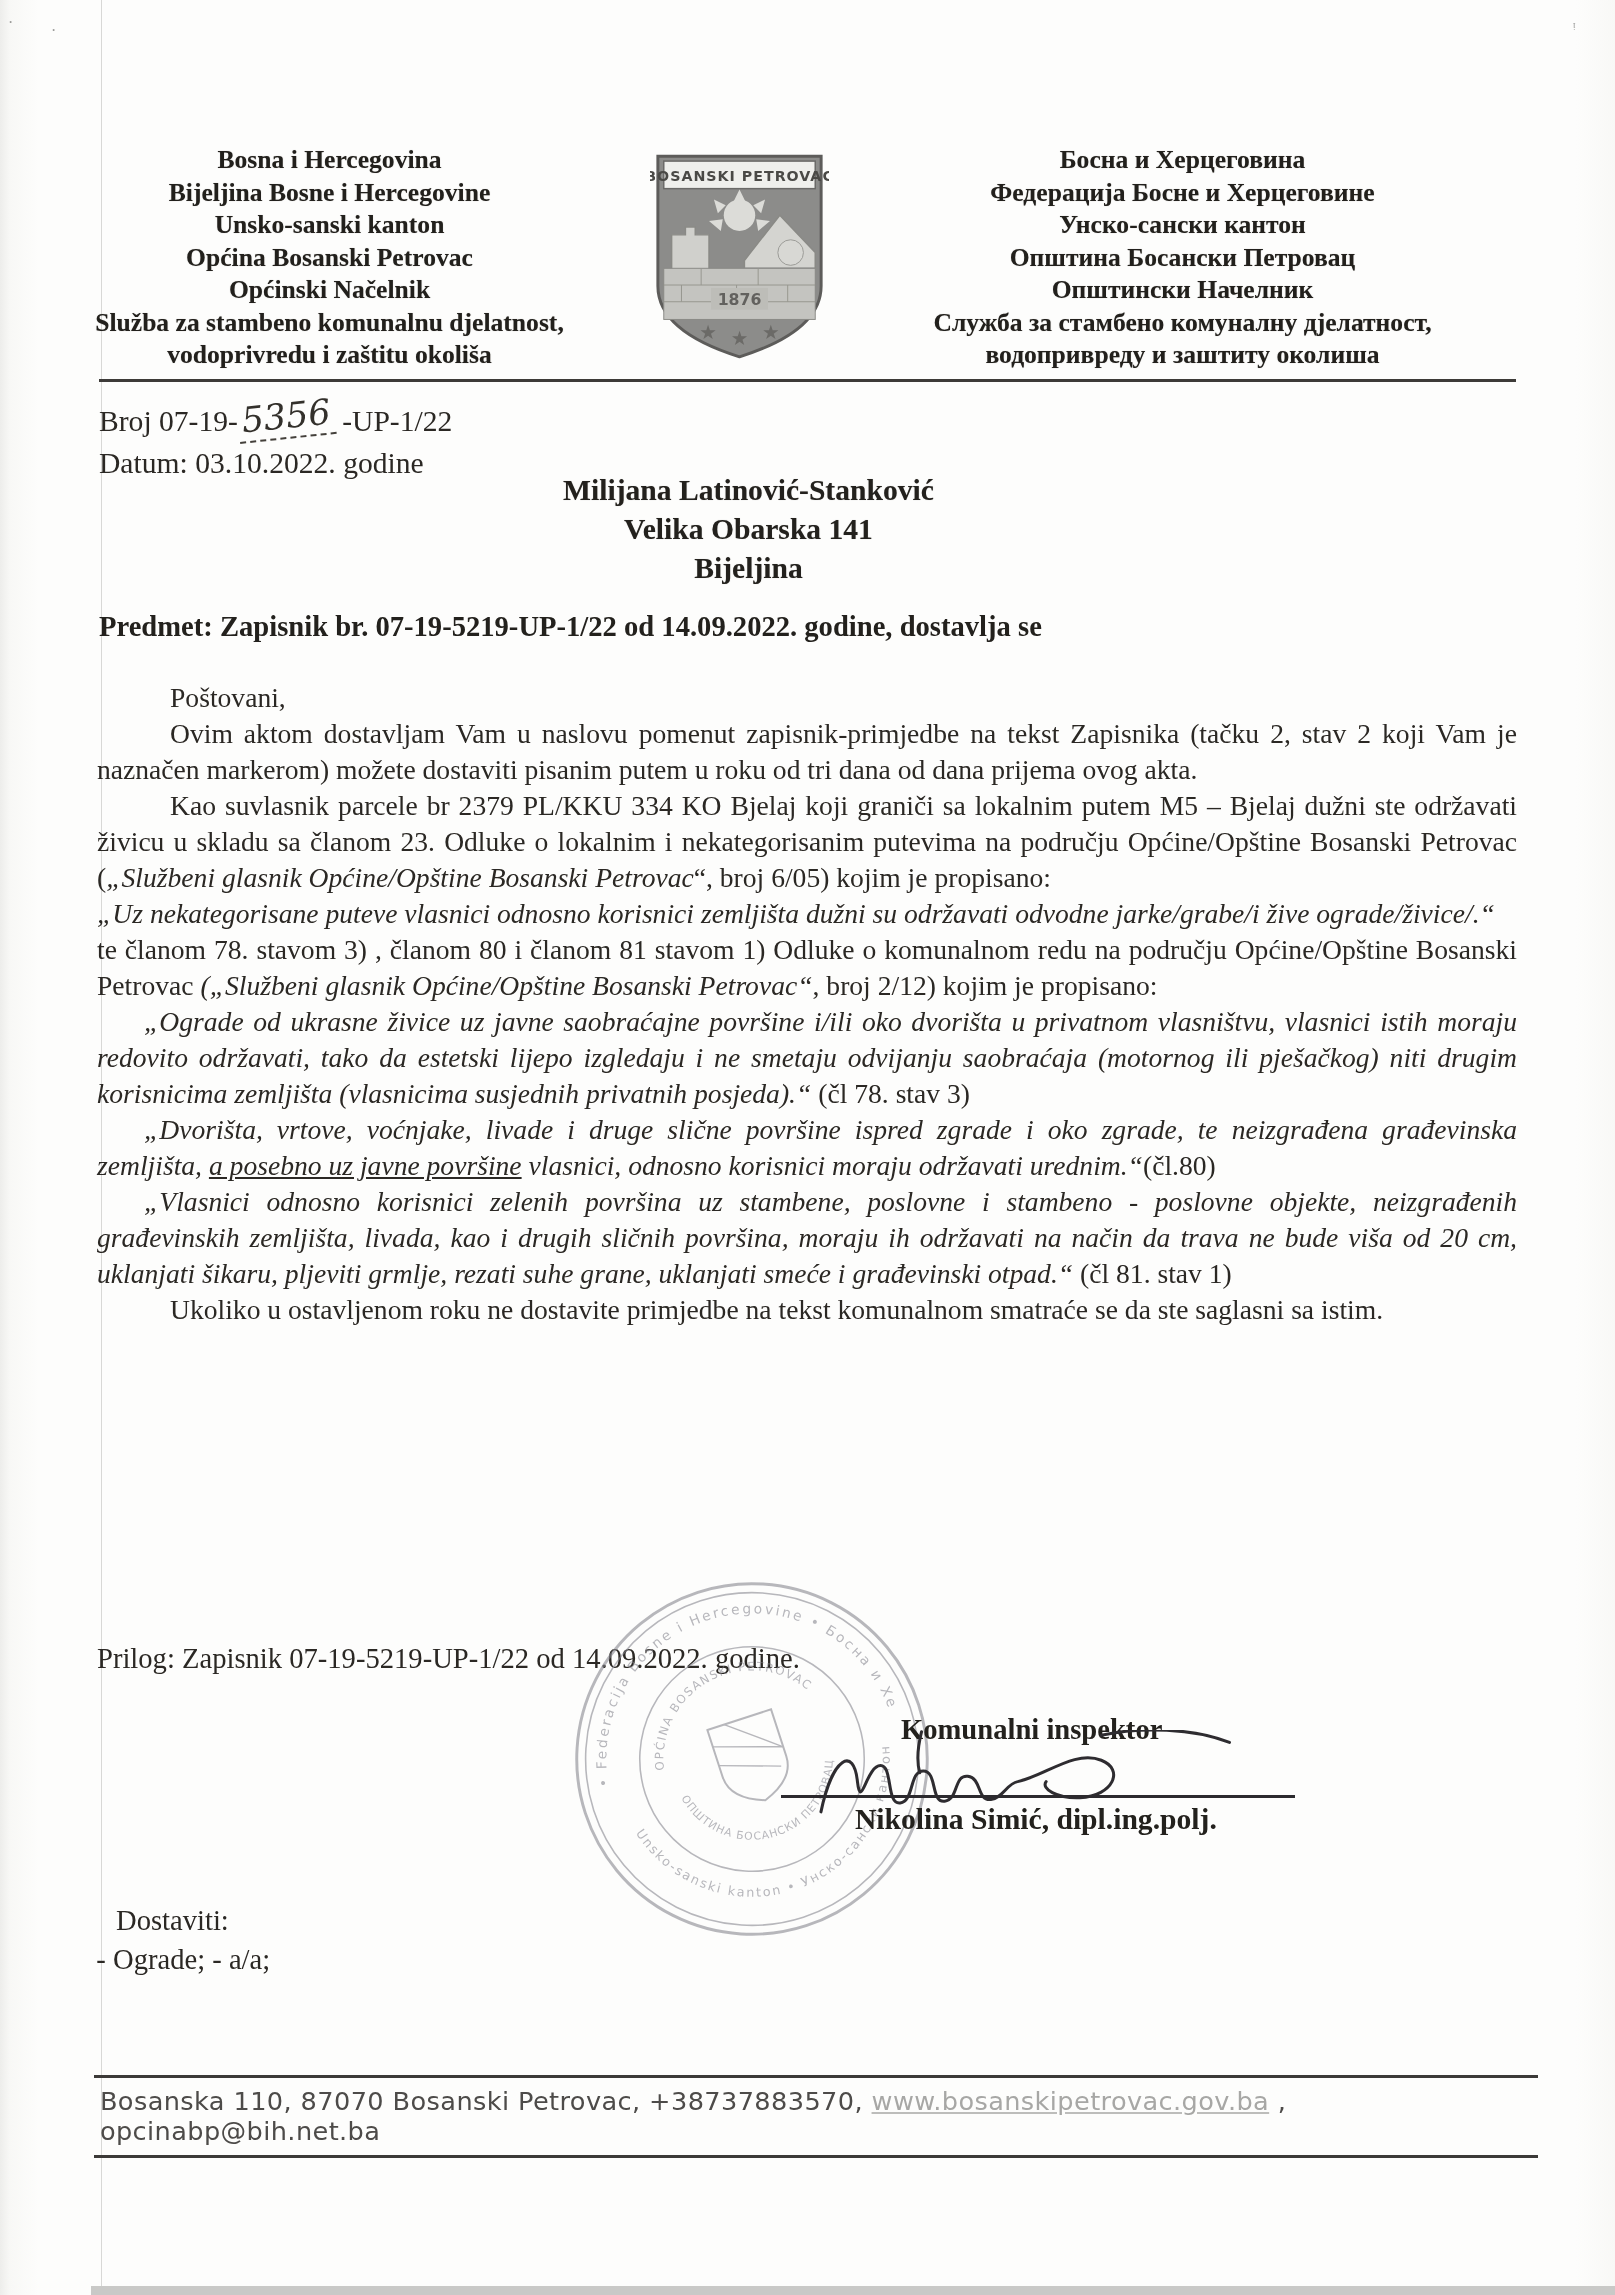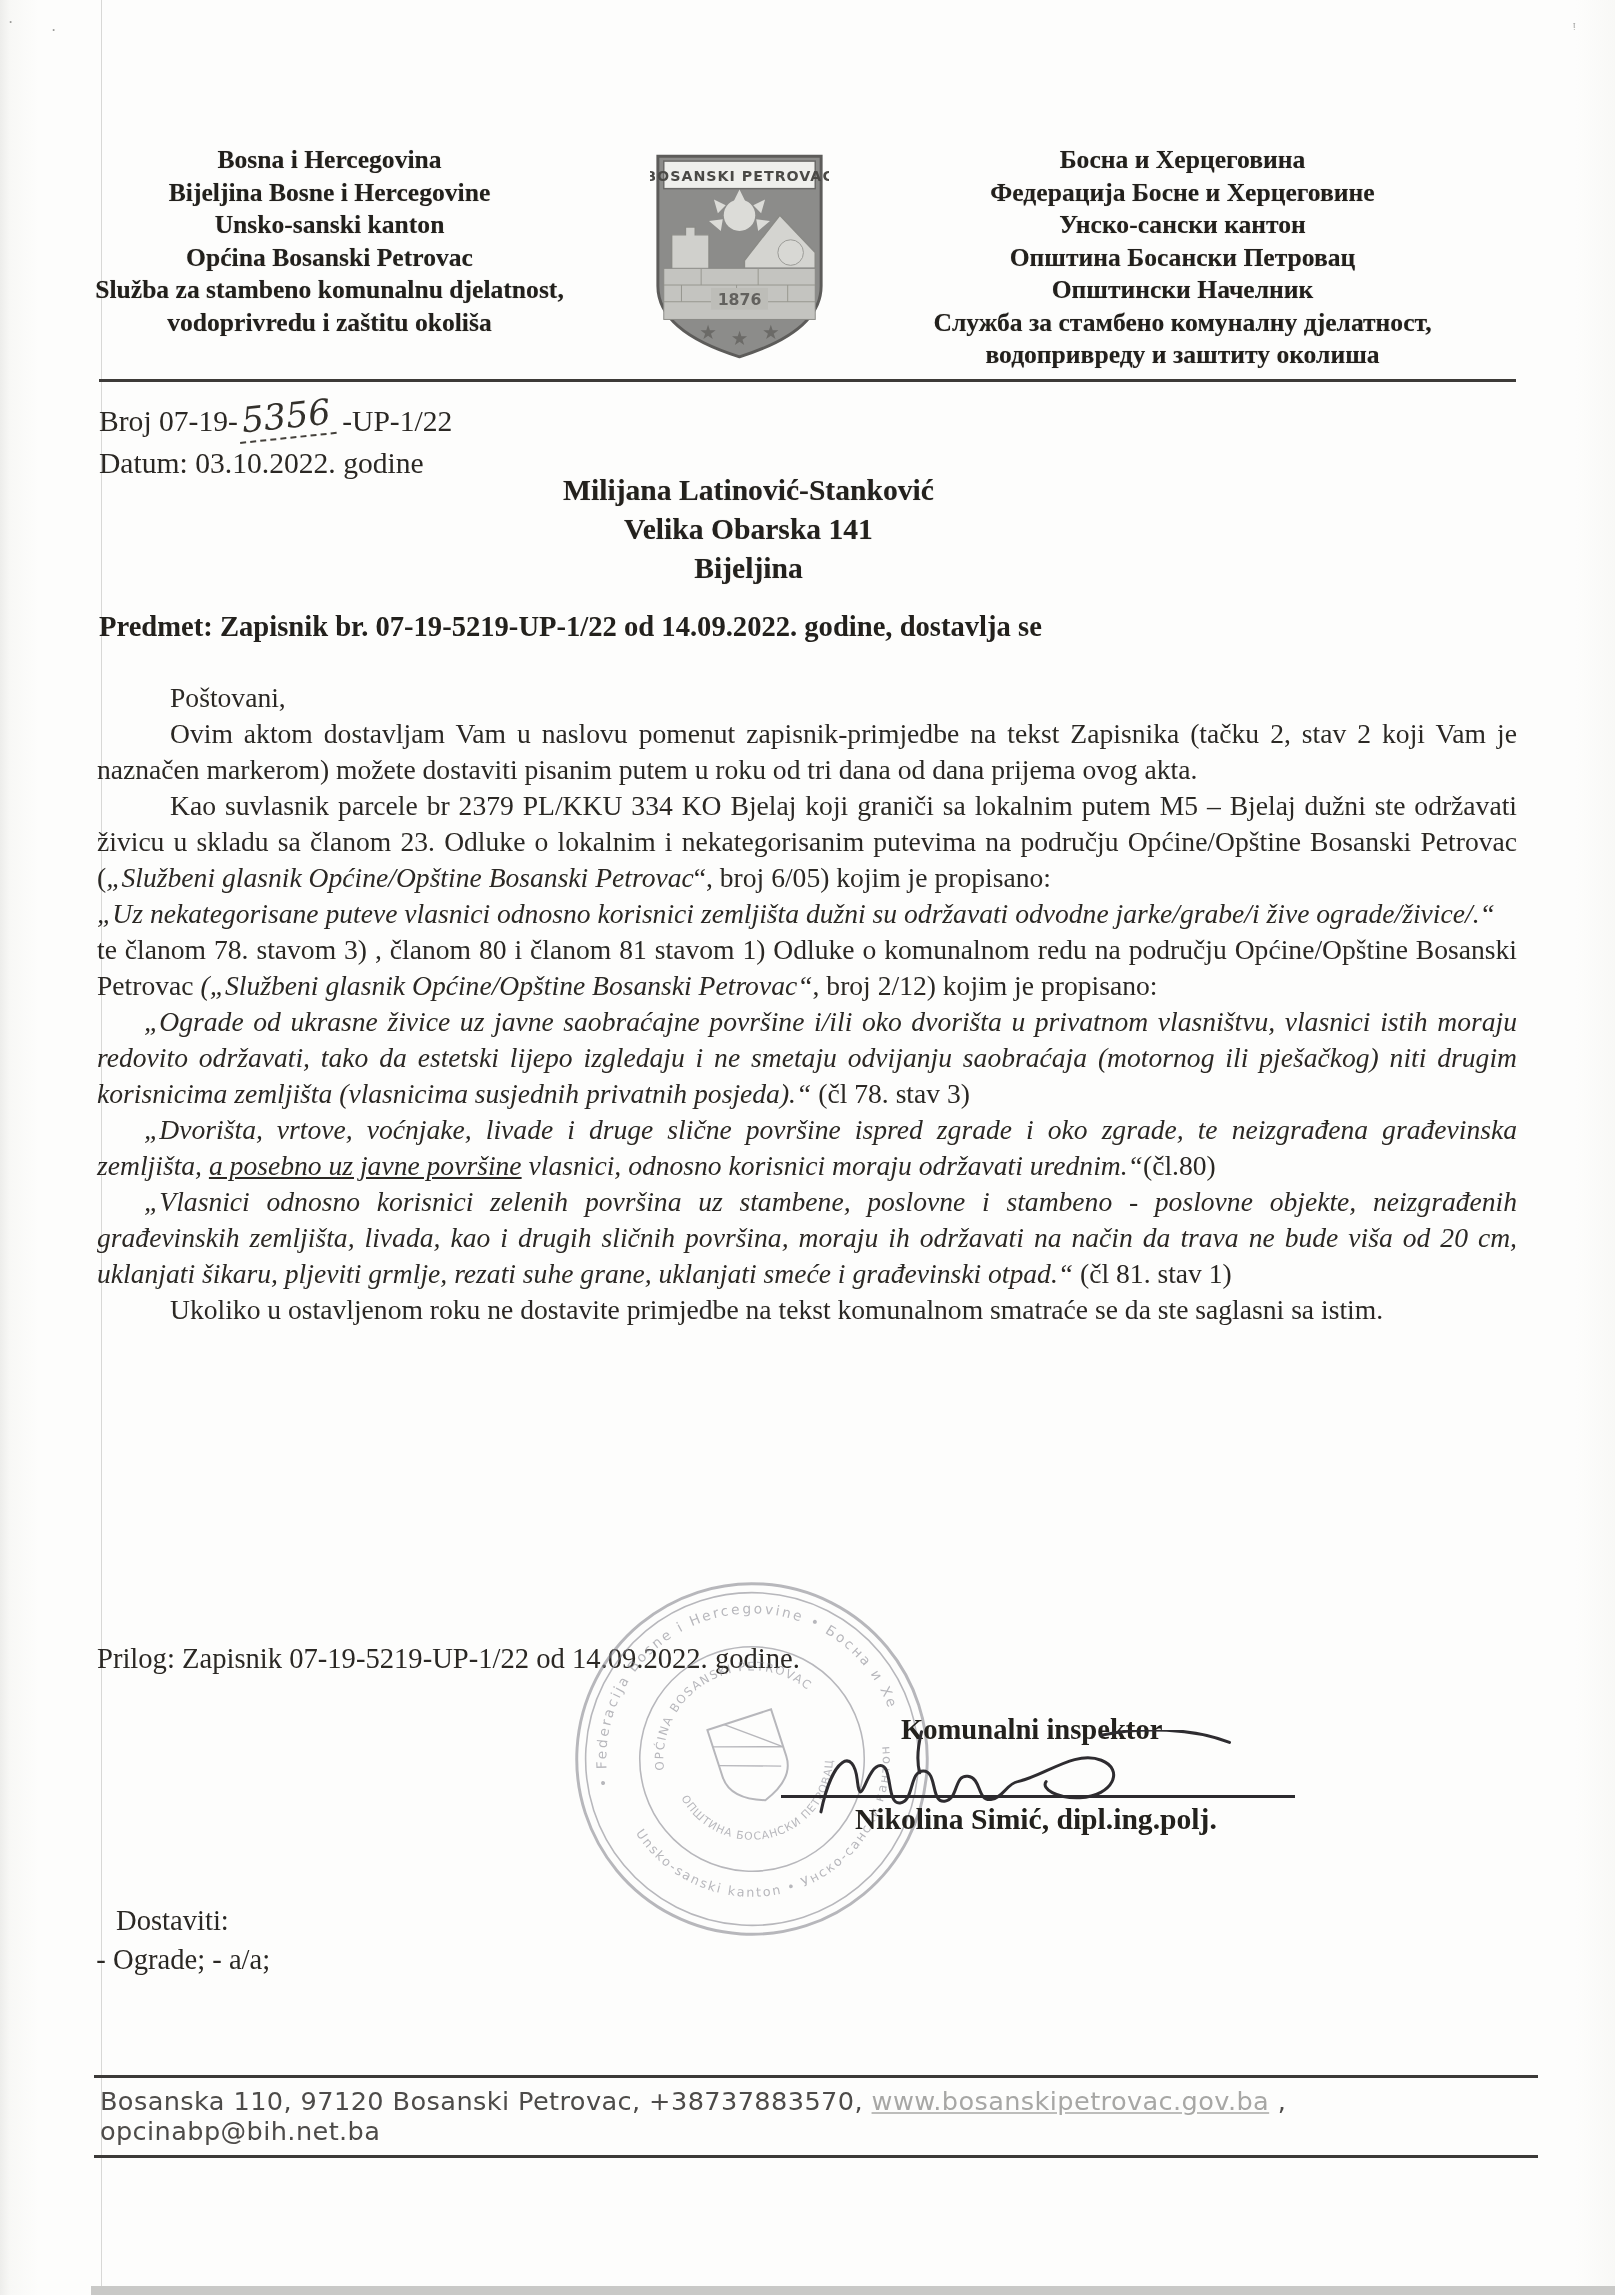--- a/index.html
+++ b/index.html
@@ -57,20 +57,21 @@
   <div class="fold-line"></div>
   <span class="speck" style="left:7.9px;top:13.8px;">·</span>
   <span class="speck" style="left:51px;top:21.7px;">·</span>
   <span class="speck" style="left:1573px;top:17.7px;">ᵎ</span>
 
   <div class="hdr-col hdr-left">
     <div>Bosna i Hercegovina</div>
     <div>Bijeljina Bosne i Hercegovine</div>
     <div>Unsko-sanski kanton</div>
     <div>Općina Bosanski Petrovac</div>
+    <div>Općinski Načelnik</div>
     <div>Služba za stambeno komunalnu djelatnost,</div>
     <div>vodoprivredu i zaštitu okoliša</div>
   </div>
 
   <div class="crest">
     <svg width="179" height="213" viewBox="0 0 182 216">
       <path d="M8,6 H174 V138 Q174,184 91,210 Q8,184 8,138 Z" fill="#8c8c8a" stroke="#5d5c5a" stroke-width="3"></path>
       <rect x="14" y="11" width="154" height="28" fill="#efefec" stroke="#6a6967" stroke-width="1.5"></rect>
       <text x="91" y="31" text-anchor="middle" font-family="DejaVu Sans, sans-serif" font-size="14.5" font-weight="bold" fill="#4a4946" letter-spacing="1">BOSANSKI PETROVAC</text>
       <g fill="#dcdcd8">
@@ -182,19 +183,19 @@
   </div>
   <div class="sig-rule"></div>
   <div class="sig-name">Nikolina Simić, dipl.ing.polj.</div>
 
   <div class="dostaviti">
     <div>Dostaviti:</div>
     <div class="row2">- Ograde; - a/a;</div>
   </div>
 
   <div class="footer">
-    <span>Bosanska 110, 97120 Bosanski Petrovac, +38737883570, </span><span class="lite">www.bosanskipetrovac.gov.ba</span><span> , opcinabp@bih.net.ba</span>
+    <span>Bosanska 110, 87070 Bosanski Petrovac, +38737883570, </span><span class="lite">www.bosanskipetrovac.gov.ba</span><span> , opcinabp@bih.net.ba</span>
   </div>
 
   <div class="bottom-strip"></div>
 
 </div>
 
 
 </body></html>

